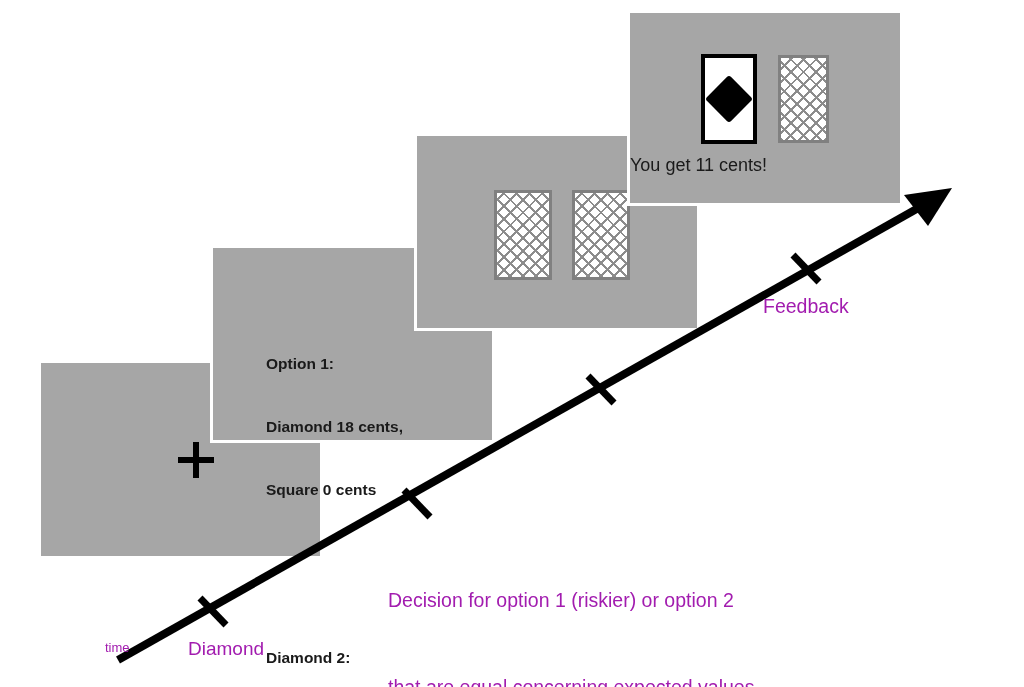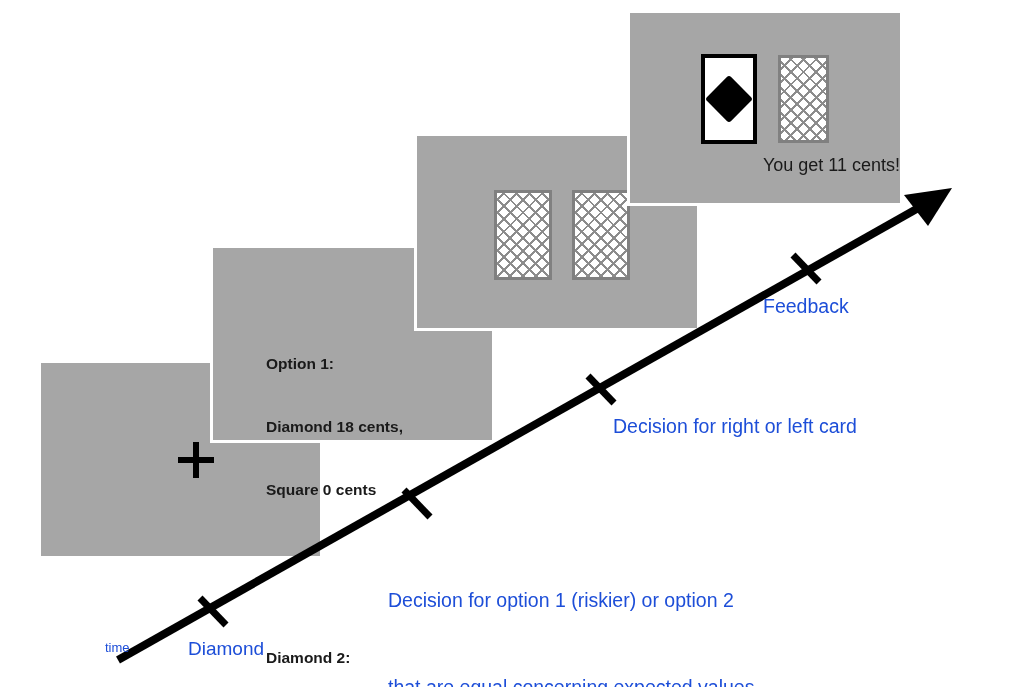--- a/index.html
+++ b/index.html
@@ -100,41 +100,41 @@
 
   
   .fb-card-left  { left: 71px;  top: 41px; width: 56px; height: 90px; }
   .fb-card-right { left: 148px; top: 42px; width: 51px; height: 88px; }
 
   .feedback-text {
     position: absolute;
     left: 0;
     right: 0;
     top: 142px;
-    text-align: right;
+    text-align: left;
     color: #1a1a1a;
     font-size: 18px;
     white-space: nowrap;
   }
 
   
   .arrow-svg {
     position: absolute;
     left: 0;
     top: 0;
     width: 1024px;
     height: 687px;
     z-index: 20;
     pointer-events: none;
   }
 
   
   .caption {
     position: absolute;
-    color: #1d4ed8;
+    color: #a21caf;
     z-index: 25;
     white-space: pre;
   }
   .cap-time      { left: 105px; top: 640px; font-size: 13px; }
   .cap-fixation  { left: 188px; top: 638px; font-size: 19px; }
   .cap-option    { left: 388px; top: 528px; font-size: 19.5px; line-height: 29px; }
   .cap-card      { left: 613px; top: 415px; font-size: 19.5px; }
   .cap-feedback  { left: 763px; top: 295px; font-size: 19.5px; }
 </style>
 </head>
@@ -188,17 +188,16 @@
 
   <div class="caption cap-time">time</div>
 
   <div class="caption cap-fixation">Diamond</div>
 
   <div class="caption cap-option">
     <div>Decision for option 1 (riskier) or option 2</div>
     <div>that are equal concerning expected values</div>
   </div>
 
-  <div class="caption cap-card">Decision for right or left card</div>
 
   <div class="caption cap-feedback">Feedback</div>
 
 </div>
 
 </body></html>

